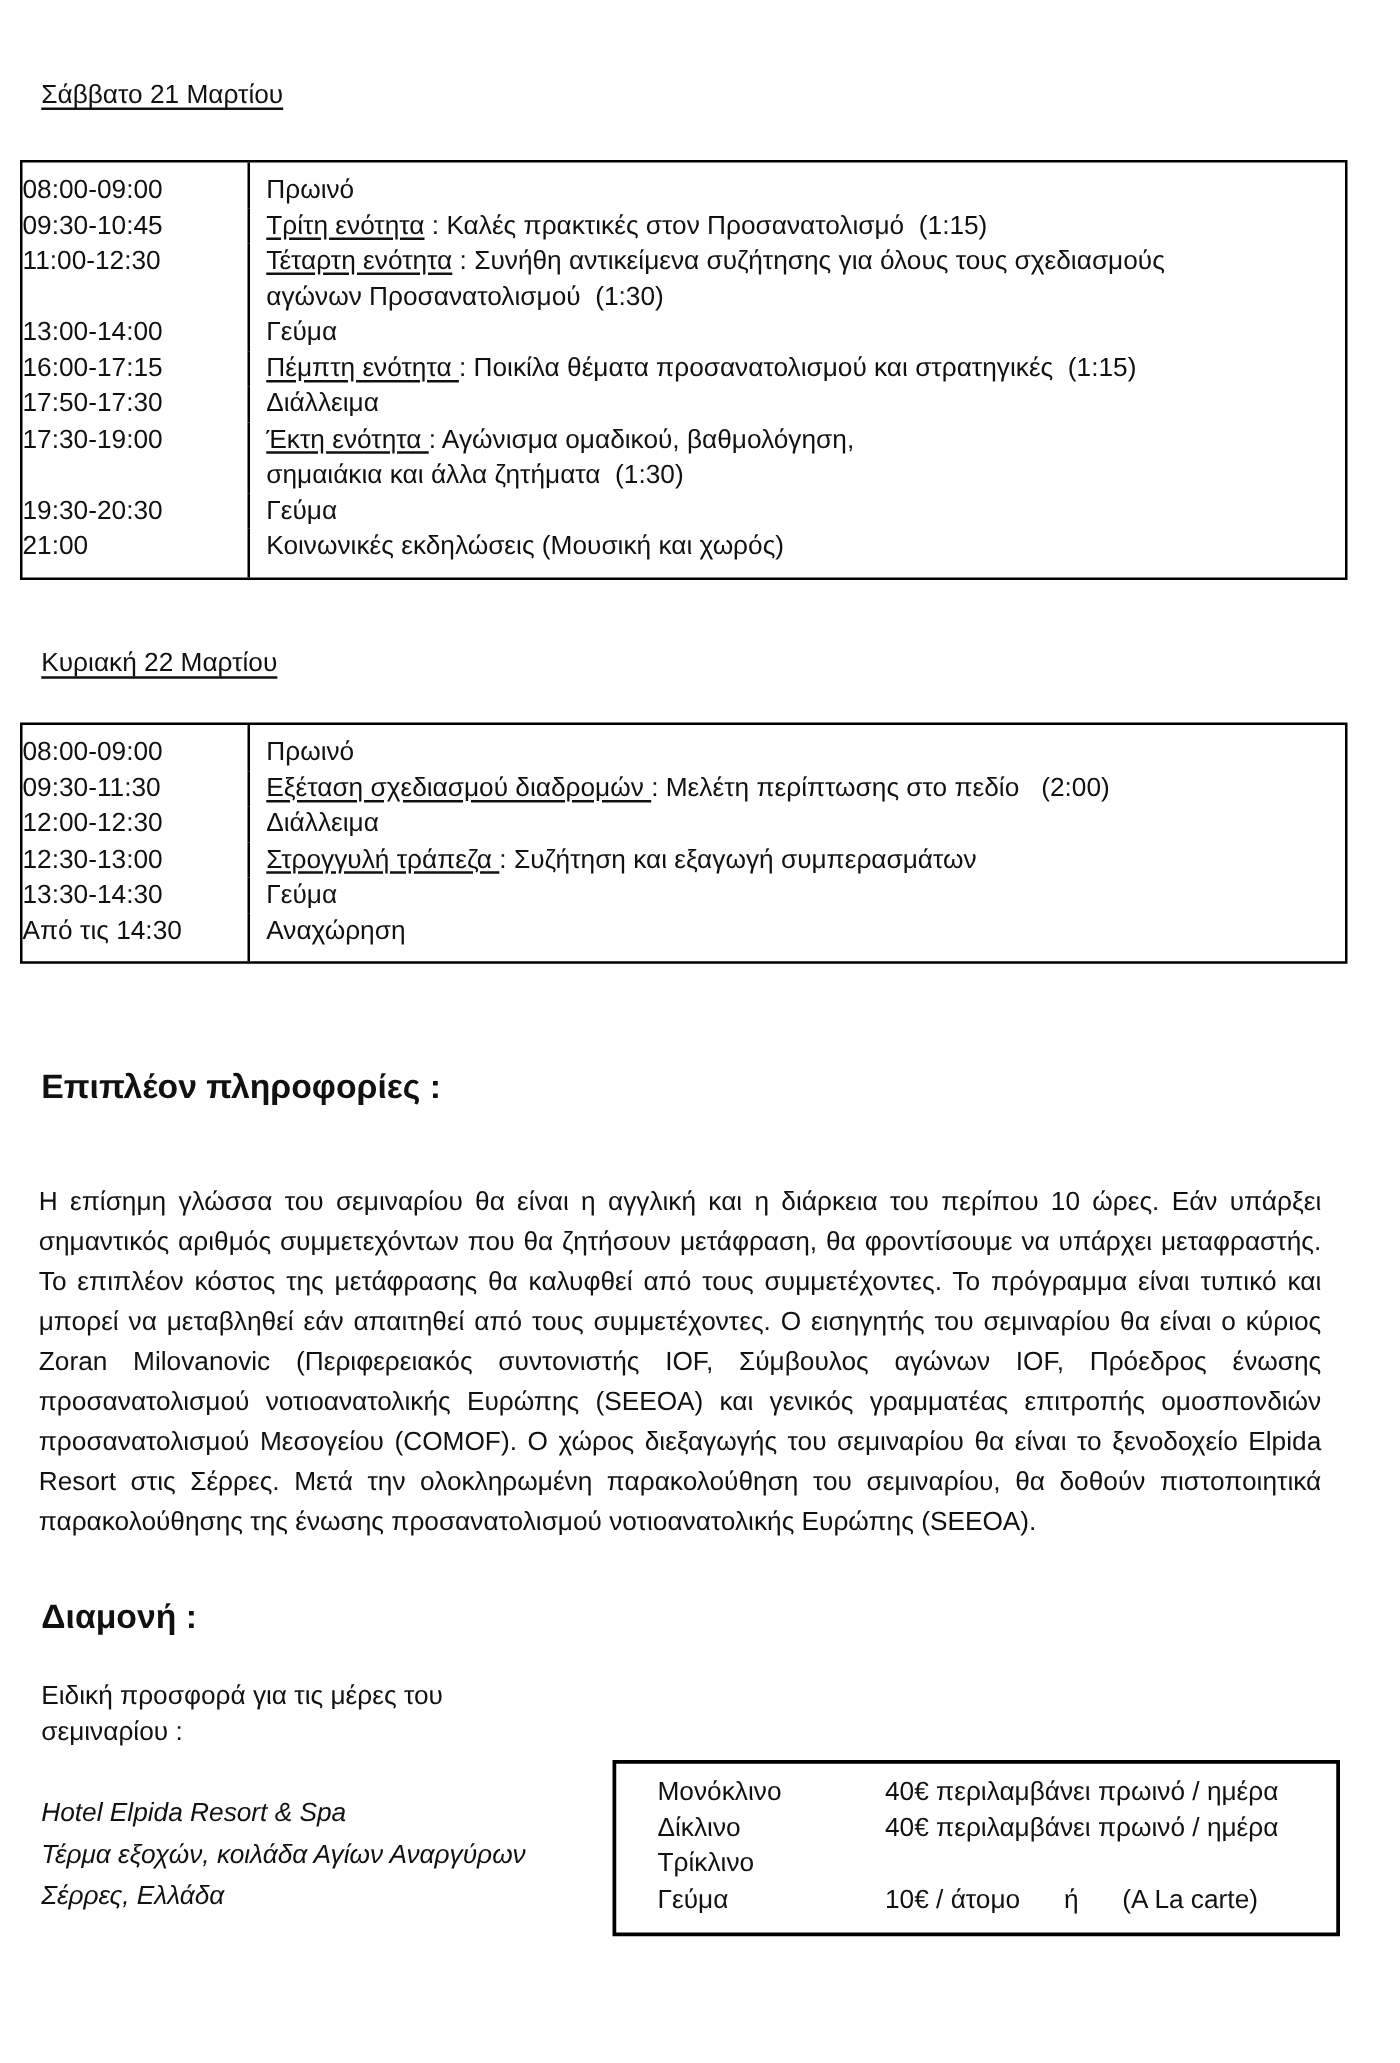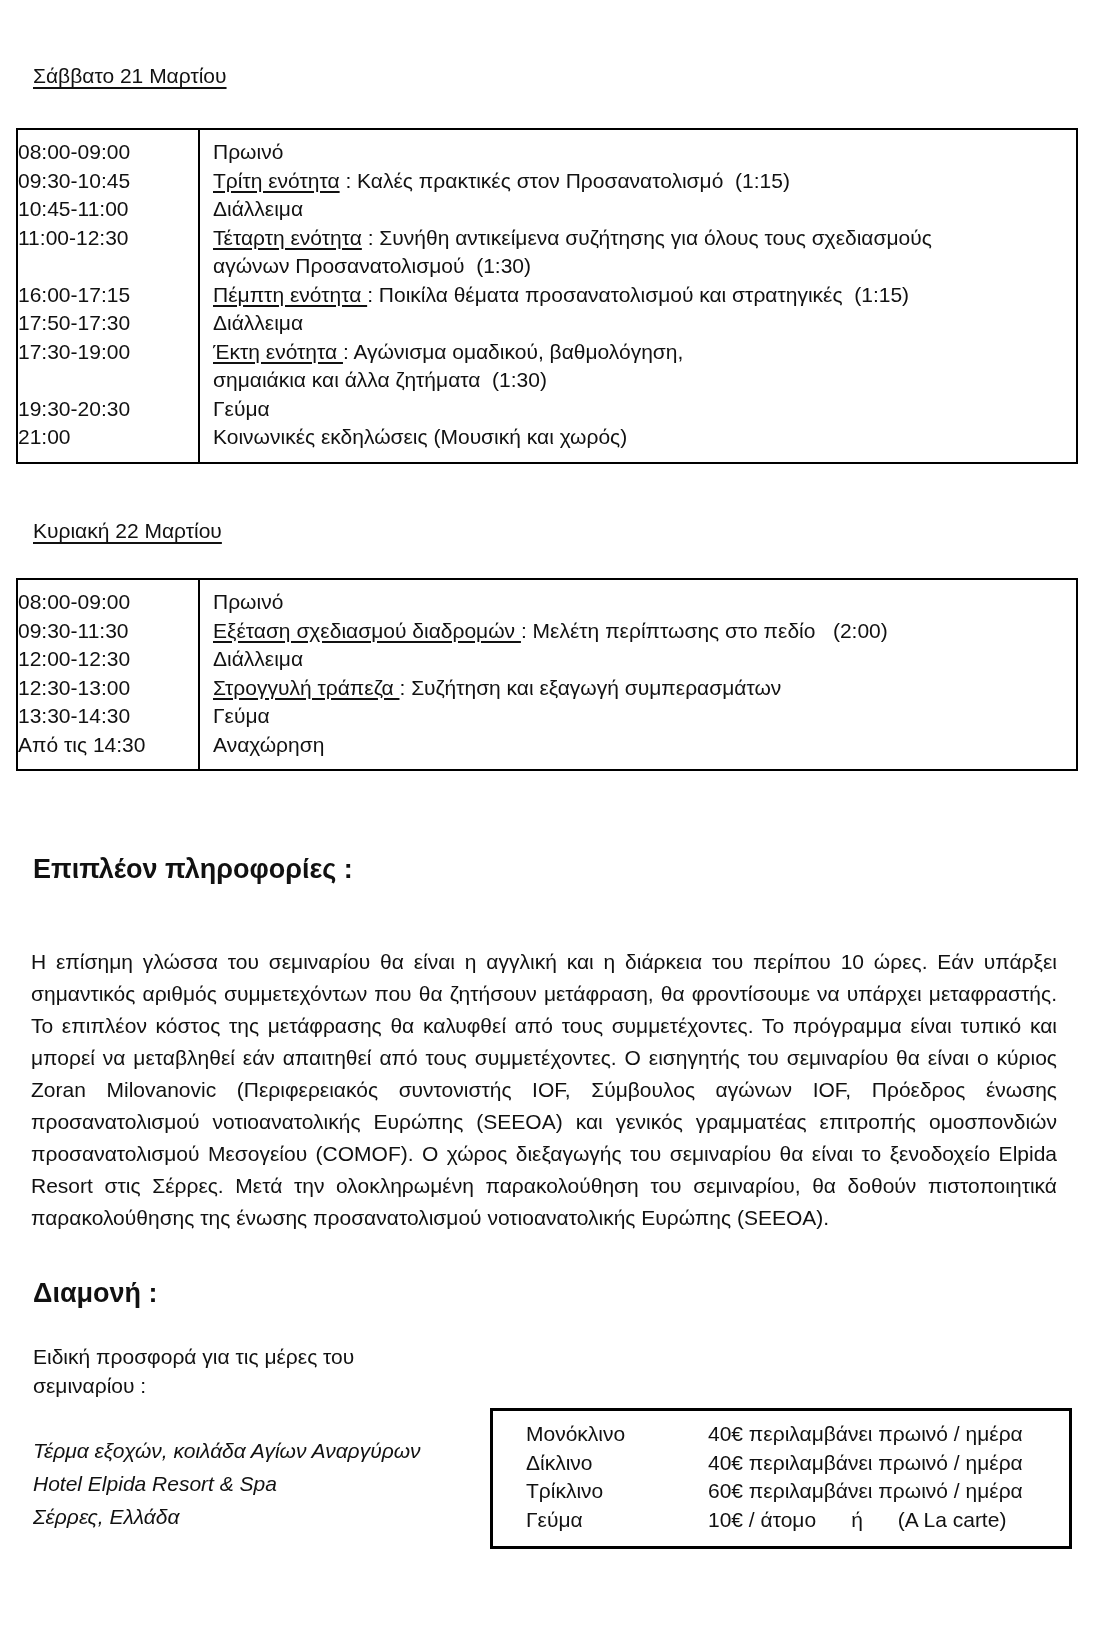--- a/index.html
+++ b/index.html
@@ -88,27 +88,27 @@
     <div class="sched">
         <div class="srow">
           <div class="scell time">08:00-09:00</div>
           <div class="scell desc"><span>Πρωινό</span></div>
         </div>
         <div class="srow">
           <div class="scell time">09:30-10:45</div>
           <div class="scell desc"><span class="u">Τρίτη ενότητα</span><span> : Καλές πρακτικές στον Προσανατολισμό  (1:15)</span></div>
         </div>
         <div class="srow">
-          <div class="scell time">10:45-11:00</div>
-          <div class="scell desc"><span>Διάλλειμα</span></div>
-        </div>
-        <div class="srow">
           <div class="scell time">11:00-12:30</div>
           <div class="scell desc"><span class="u">Τέταρτη ενότητα</span><span> : Συνήθη αντικείμενα συζήτησης για όλους τους σχεδιασμούς
 αγώνων Προσανατολισμού  (1:30)</span></div>
+        </div>
+        <div class="srow">
+          <div class="scell time">13:00-14:00</div>
+          <div class="scell desc"><span>Γεύμα</span></div>
         </div>
         <div class="srow">
           <div class="scell time">16:00-17:15</div>
           <div class="scell desc"><span class="u">Πέμπτη ενότητα </span><span>: Ποικίλα θέματα προσανατολισμού και στρατηγικές  (1:15)</span></div>
         </div>
         <div class="srow">
           <div class="scell time">17:50-17:30</div>
           <div class="scell desc"><span>Διάλλειμα</span></div>
         </div>
         <div class="srow">
@@ -161,37 +161,36 @@
   <div class="section-heading" id="info-heading">Επιπλέον πληροφορίες :</div>
 
   <div id="info-paragraph">Η επίσημη γλώσσα του σεμιναρίου θα είναι η αγγλική και η διάρκεια του περίπου 10 ώρες. Εάν υπάρξει σημαντικός αριθμός συμμετεχόντων που θα ζητήσουν μετάφραση, θα φροντίσουμε να υπάρχει μεταφραστής. Το επιπλέον κόστος της μετάφρασης θα καλυφθεί από τους συμμετέχοντες. Το πρόγραμμα είναι τυπικό και μπορεί να μεταβληθεί εάν απαιτηθεί από τους συμμετέχοντες. Ο εισηγητής του σεμιναρίου θα είναι ο κύριος Zoran Milovanovic (Περιφερειακός συντονιστής IOF, Σύμβουλος αγώνων IOF, Πρόεδρος ένωσης προσανατολισμού νοτιοανατολικής Ευρώπης (SEEOA) και γενικός γραμματέας επιτροπής ομοσπονδιών προσανατολισμού Μεσογείου (COMOF). Ο χώρος διεξαγωγής του σεμιναρίου θα είναι το ξενοδοχείο Elpida Resort στις Σέρρες. Μετά την ολοκληρωμένη παρακολούθηση του σεμιναρίου, θα δοθούν πιστοποιητικά παρακολούθησης της ένωσης προσανατολισμού νοτιοανατολικής Ευρώπης (SEEOA).</div>
 
   <div class="section-heading" id="accom-heading">Διαμονή :</div>
 
   <div id="offer-text">Ειδική προσφορά για τις μέρες του
 σεμιναρίου :</div>
 
   <div id="hotel-block">
+      <div>Hotel Elpida Resort &amp; Spa</div>
       <div>Τέρμα εξοχών, κοιλάδα Αγίων Αναργύρων</div>
-      <div>Hotel Elpida Resort &amp; Spa</div>
       <div>Σέρρες, Ελλάδα</div>
     </div>
 
   <div id="price-table">
       <div class="prow">
         <div class="plabel">Μονόκλινο</div>
         <div class="pvalue">40€ περιλαμβάνει πρωινό / ημέρα</div>
       </div>
       <div class="prow">
         <div class="plabel">Δίκλινο</div>
         <div class="pvalue">40€ περιλαμβάνει πρωινό / ημέρα</div>
       </div>
       <div class="prow">
         <div class="plabel">Τρίκλινο</div>
-        <div class="pvalue">60€ περιλαμβάνει πρωινό / ημέρα</div>
       </div>
       <div class="prow">
         <div class="plabel">Γεύμα</div>
         <div class="pvalue">10€ / άτομο      ή      (A La carte)</div>
       </div>
     </div>
 
 </div>
 
 </body></html>

